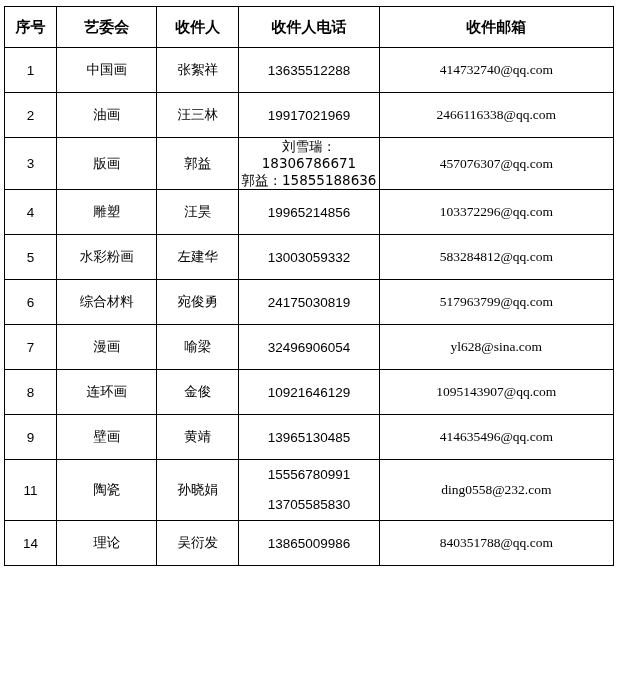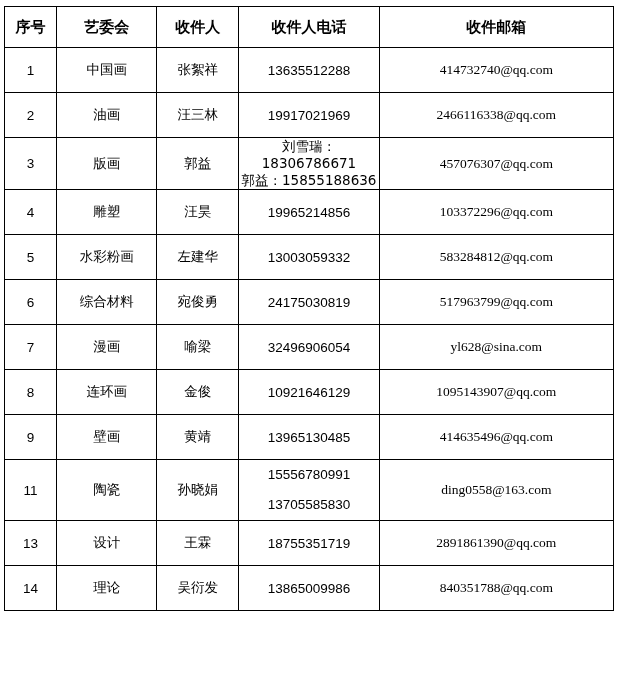--- a/index.html
+++ b/index.html
@@ -164,28 +164,21 @@
           <td class="mail">414635496@qq.com</td>
         </tr>
         <tr class="tall">
           <td class="num">11</td>
           <td class="cn">陶瓷</td>
           <td class="cn">孙晓娟</td>
           <td class="phone-stack">
             <span class="line">15556780991</span>
             <span class="line">13705585830</span>
           </td>
-          <td class="mail">ding0558@163.com</td>
-        </tr>
-        <tr>
-          <td class="num">13</td>
-          <td class="cn">设计</td>
-          <td class="cn">王霖</td>
-          <td class="num">18755351719</td>
-          <td class="mail">2891861390@qq.com</td>
+          <td class="mail">ding0558@232.com</td>
         </tr>
         <tr>
           <td class="num">14</td>
           <td class="cn">理论</td>
           <td class="cn">吴衍发</td>
           <td class="num">13865009986</td>
           <td class="mail">840351788@qq.com</td>
         </tr>
       </tbody>
   </table>

